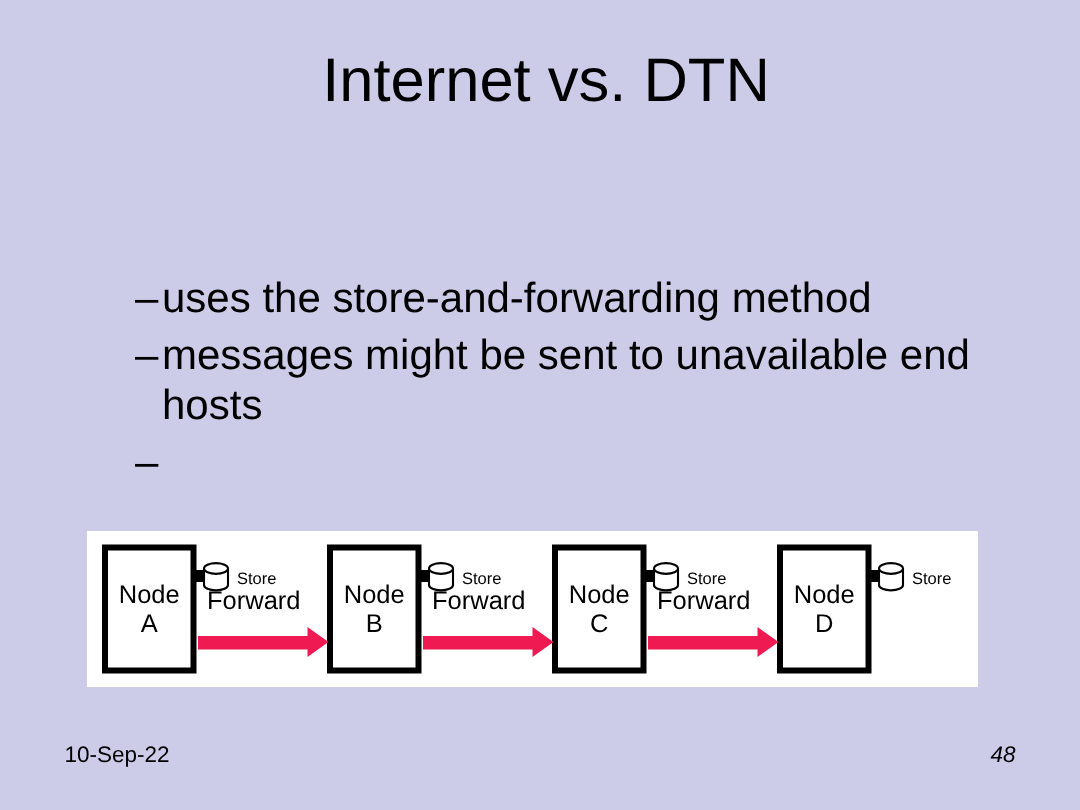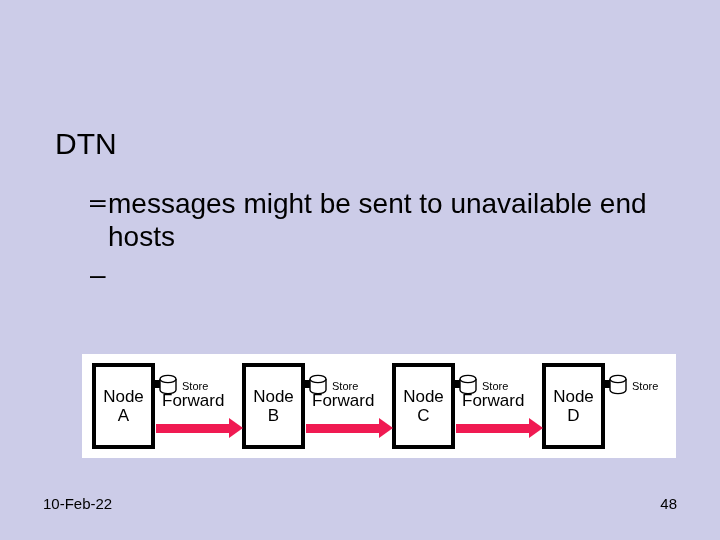--- a/index.html
+++ b/index.html
@@ -24,54 +24,54 @@
     position:absolute;left:90px;top:182px;width:565px;
     margin:0;padding:0;list-style:none;
     font-size:28px;line-height:33px;
   }
   .bullets li{position:relative;padding-left:18px;margin:0 0 5px 0;}
   .bullets .dash{position:absolute;left:0;top:0;}
   
   .panel{
     position:absolute;left:58px;top:354px;width:594px;height:104px;
     background:var(--panel,#fff);
-    margin-left:24px;
   }
   .node{
     position:absolute;top:9px;width:63px;height:86px;
     box-sizing:border-box;border:4px solid #000;background:var(--panel,#fff);
     display:flex;flex-direction:column;justify-content:center;align-items:center;
     font-size:17px;line-height:19px;text-align:center;
   }
   .store{position:absolute;top:20px;height:26px;}
   .nub{position:absolute;left:0;top:6px;width:8px;height:8px;background:#000;}
   .disk{position:absolute;left:6px;top:0;}
   .store-label{position:absolute;left:30px;top:2px;font-size:11px;line-height:20px;white-space:nowrap;}
   .forward{position:absolute;top:37px;font-size:17px;line-height:20px;white-space:nowrap;}
   .arrow{position:absolute;top:63px;width:87px;height:22px;}
   .arrow .shaft{position:absolute;left:0;top:7px;width:75px;height:9px;background:var(--arrow,#F01A52);}
   .arrow .head{
     position:absolute;left:73px;top:1px;width:0;height:0;
     border-top:10px solid transparent;border-bottom:10px solid transparent;
     border-left:14px solid var(--arrow,#F01A52);
   }
   .footer-date{position:absolute;left:43px;top:495px;font-size:15px;line-height:18px;}
-  .footer-page{position:absolute;right:43px;top:495px;font-size:15px;line-height:18px;text-align:center;}
+  .footer-page{position:absolute;right:43px;top:495px;font-size:15px;line-height:18px;text-align:center;font-style:italic;}
 </style>
 </head>
 <body>
 
 <div class="slide">
 
+  <h1 class="title">Internet vs. DTN</h1>
 
-  <h2 class="heading">DTN</h2>
 
   <ul class="bullets">
     <li>
       <span class="dash">–</span>
+      <span>uses the store-and-forwarding method</span>
     </li>
     <li>
       <span class="dash">–</span>
       <span>messages might be sent to unavailable end hosts</span>
     </li>
     <li>
       <span class="dash">–</span>
     </li>
   </ul>
 
@@ -139,16 +139,16 @@
       <i class="shaft"></i>
       <i class="head"></i>
     </div>
     <div class="arrow" style="left:374px">
       <i class="shaft"></i>
       <i class="head"></i>
     </div>
 
   </div>
 
-  <div class="footer-date">10-Feb-22</div>
+  <div class="footer-date">10-Sep-22</div>
   <div class="footer-page">48</div>
 
 </div>
 
 </body></html>

